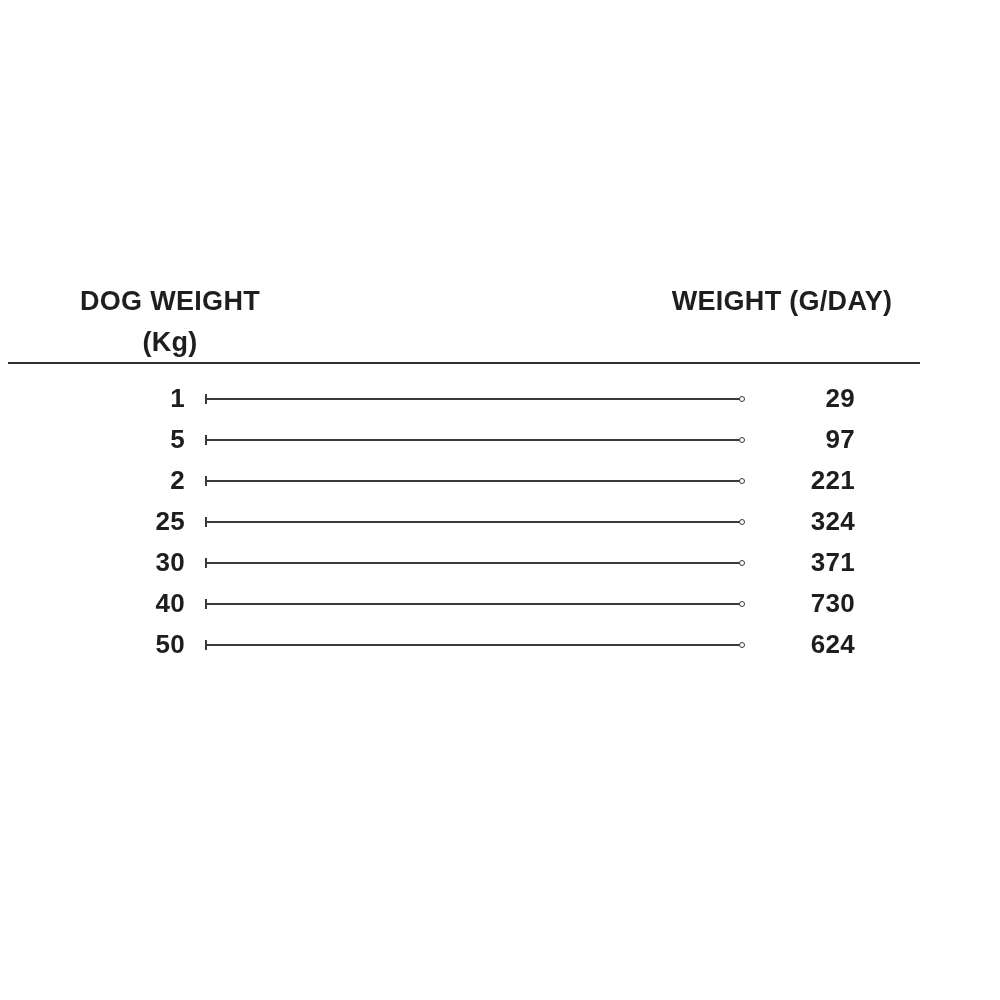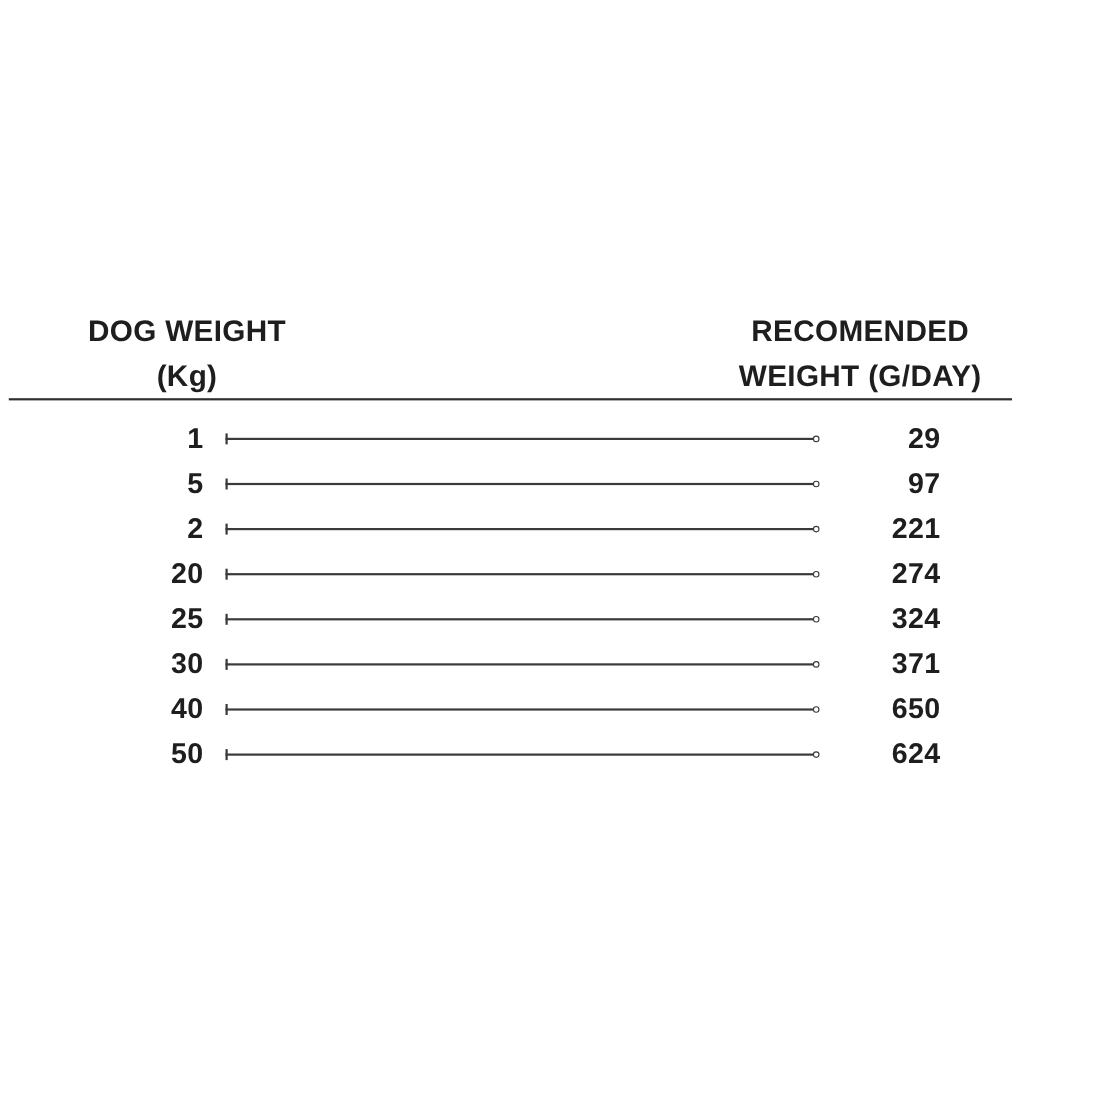--- a/index.html
+++ b/index.html
@@ -99,21 +99,20 @@
 <body>
 
 <div class="page">
 
   <div class="header-cell left">
     <div>DOG WEIGHT</div>
     <div>(Kg)</div>
   </div>
 
   <div class="header-cell right">
-    <div>RECOMENDED</div>
     <div>WEIGHT (G/DAY)</div>
   </div>
 
   <div class="divider"></div>
 
   <div class="rows" id="rows-container">
   <div class="row">
     <div class="weight">1</div>
     <div class="leader">
       <span class="rule"></span>
@@ -137,29 +136,20 @@
   <div class="row">
     <div class="weight">2</div>
     <div class="leader">
       <span class="rule"></span>
       <span class="tick"></span>
       <span class="dot"></span>
     </div>
     <div class="amount">221</div>
   </div>
 
-  <div class="row">
-    <div class="weight">20</div>
-    <div class="leader">
-      <span class="rule"></span>
-      <span class="tick"></span>
-      <span class="dot"></span>
-    </div>
-    <div class="amount">274</div>
-  </div>
 
   <div class="row">
     <div class="weight">25</div>
     <div class="leader">
       <span class="rule"></span>
       <span class="tick"></span>
       <span class="dot"></span>
     </div>
     <div class="amount">324</div>
   </div>
@@ -174,21 +164,21 @@
     <div class="amount">371</div>
   </div>
 
   <div class="row">
     <div class="weight">40</div>
     <div class="leader">
       <span class="rule"></span>
       <span class="tick"></span>
       <span class="dot"></span>
     </div>
-    <div class="amount">650</div>
+    <div class="amount">730</div>
   </div>
 
   <div class="row">
     <div class="weight">50</div>
     <div class="leader">
       <span class="rule"></span>
       <span class="tick"></span>
       <span class="dot"></span>
     </div>
     <div class="amount">624</div>

